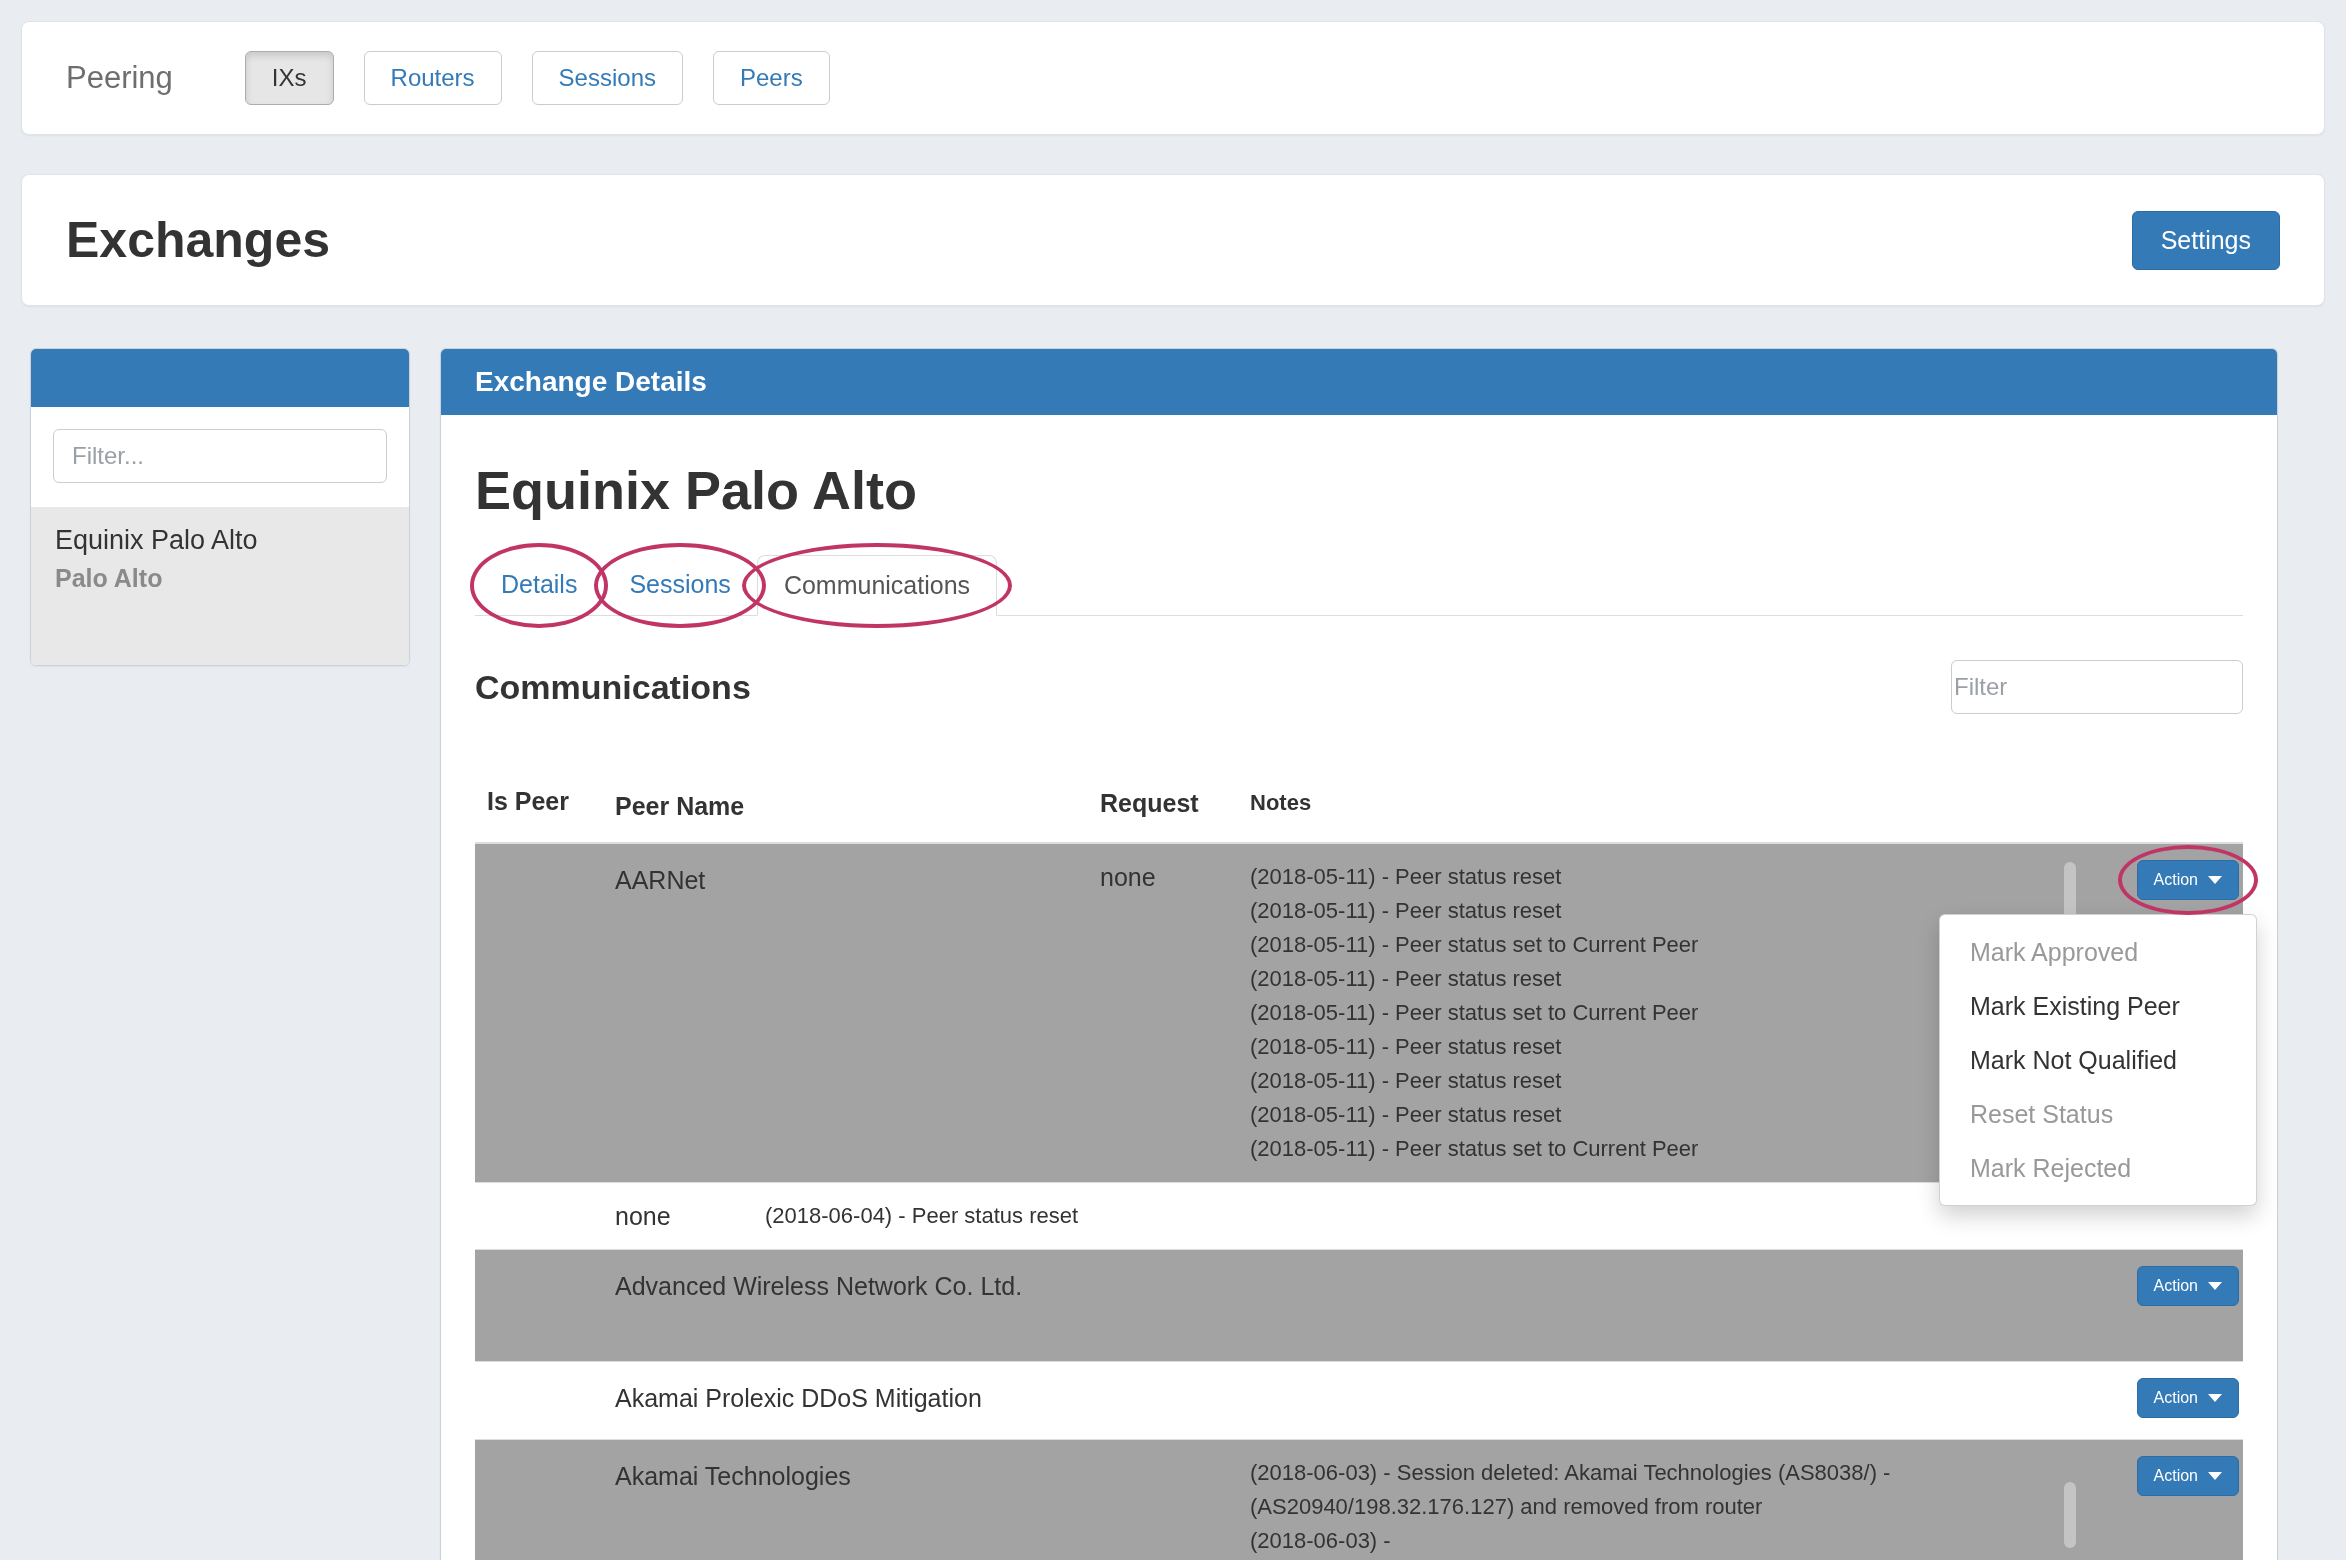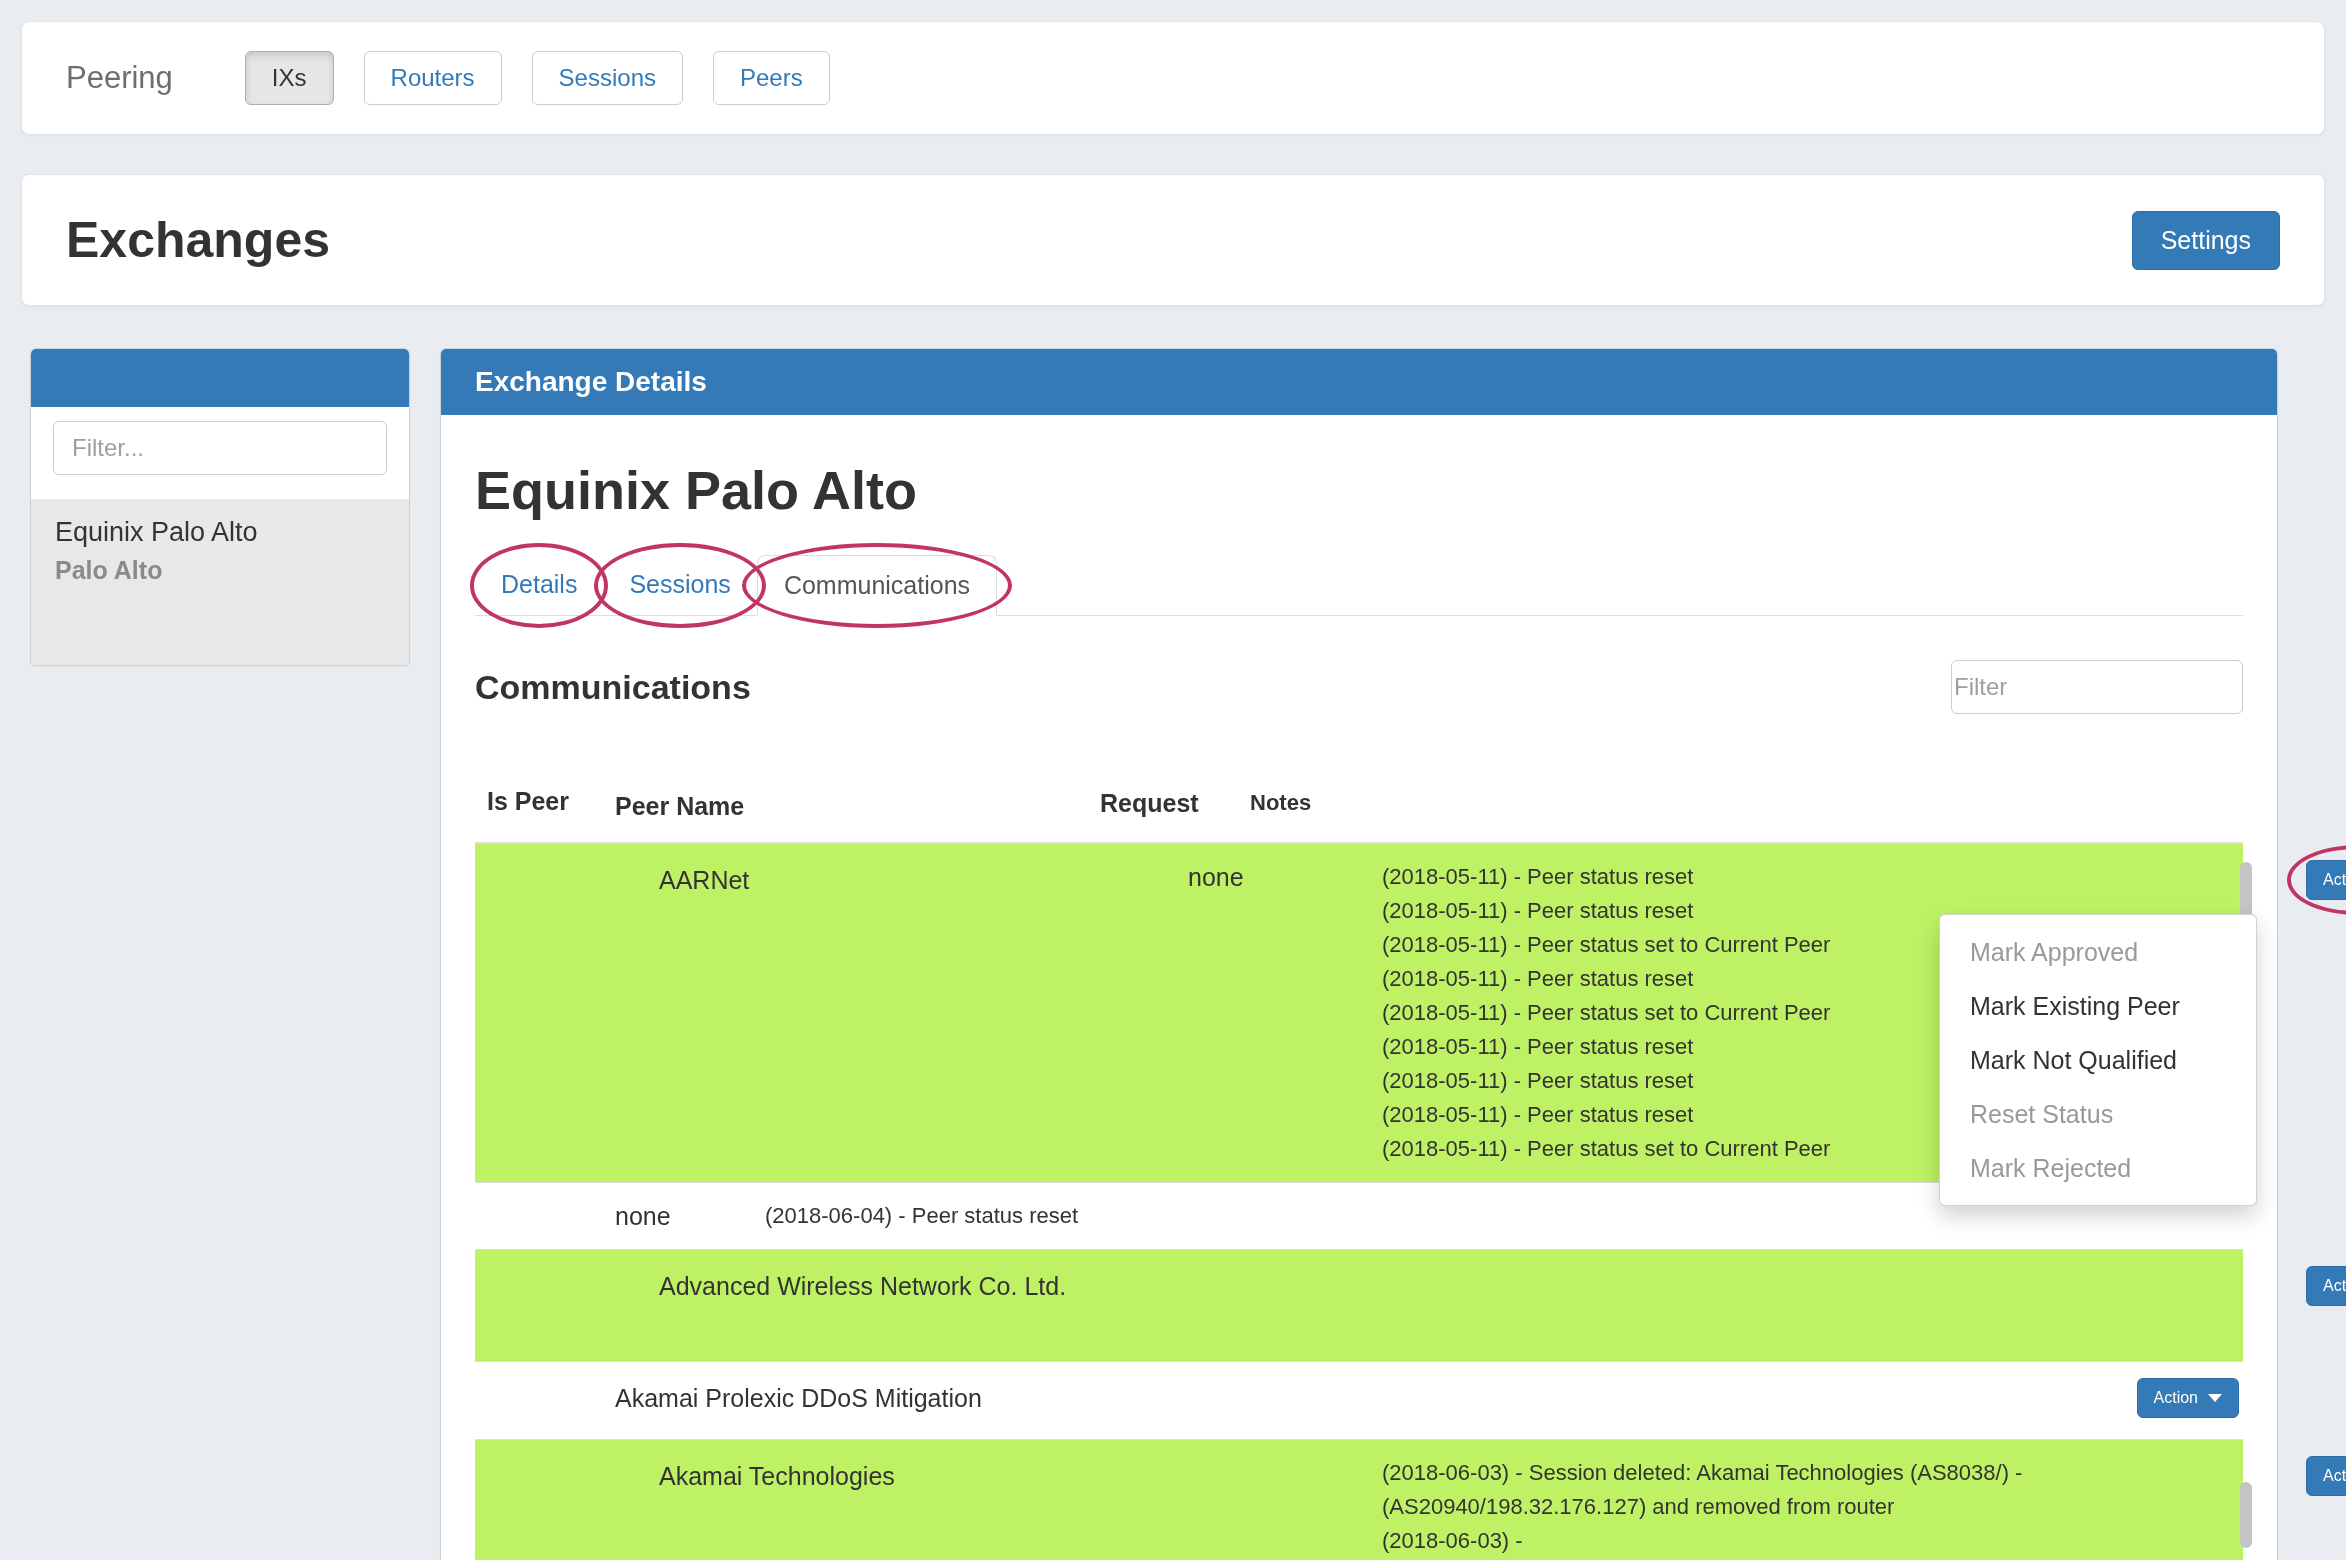--- a/index.html
+++ b/index.html
@@ -49,21 +49,21 @@
     border-radius:6px;padding:16px 28px;cursor:pointer;line-height:1;
   }
   
   .sidebar{
     position:absolute;left:30px;top:348px;width:380px;height:318px;
     background:#fff;border:1px solid var(--panel-border);border-radius:6px;
     overflow:hidden;display:flex;flex-direction:column;
     box-shadow:0 1px 2px rgba(0,0,0,.05);
   }
   .sidebar-header{height:58px;background:var(--blue);flex:0 0 auto;}
-  .sidebar-body{padding:14px 22px 0;flex:0 0 auto;}
+  .sidebar-body{padding:22px 22px 0;flex:0 0 auto;}
   .filter-input{
     width:100%;height:54px;border:1px solid #ccc;border-radius:6px;
     font-family:inherit;font-size:24px;padding:0 18px;color:#333;background:#fff;
   }
   input::placeholder{color:#9aa0a6;}
   .ix-item{
     margin-top:24px;flex:1 1 auto;background:#e8e8e8;
     padding:18px 24px;cursor:pointer;
   }
   .ix-name{font-size:27px;color:#333;margin-bottom:8px;}
@@ -104,21 +104,21 @@
   .section-title{font-size:34px;font-weight:bold;color:#333;}
   .table-filter{
     margin-left:auto;width:292px;height:54px;border:1px solid #ccc;border-radius:6px;
     font-family:inherit;font-size:24px;padding:0 2px;color:#333;background:#fff;
   }
   
   .comm-table{margin-top:72px;font-size:25px;}
   .t-head{display:flex;font-weight:bold;font-size:25px;line-height:30px;
     border-bottom:2px solid var(--line);padding-bottom:16px;}
   .t-row{display:flex;border-bottom:1px solid var(--line);padding:16px 0;position:relative;}
-  .t-row--striped{background:#bef264;gap:44px;}
+  .t-row--striped{background:#a3a3a3;}
   .c-ispeer{width:140px;padding-left:12px;flex:0 0 auto;}
   .c-name{width:485px;padding-right:40px;flex:0 0 auto;line-height:40px;}
   .c-request{width:150px;flex:0 0 auto;line-height:34px;}
   .c-notes{width:800px;flex:0 0 auto;white-space:pre-line;font-size:22px;line-height:34px;color:#333;}
   .c-gutter{width:36px;flex:0 0 auto;position:relative;}
   .c-action{flex:1 1 auto;display:flex;justify-content:flex-end;align-items:flex-start;padding-right:4px;}
   .scroll-thumb{position:absolute;right:10px;width:12px;height:66px;border-radius:6px;background:#c4c4c4;}
   .thumb-top{top:2px;}
   .thumb-mid{top:26px;}
   

